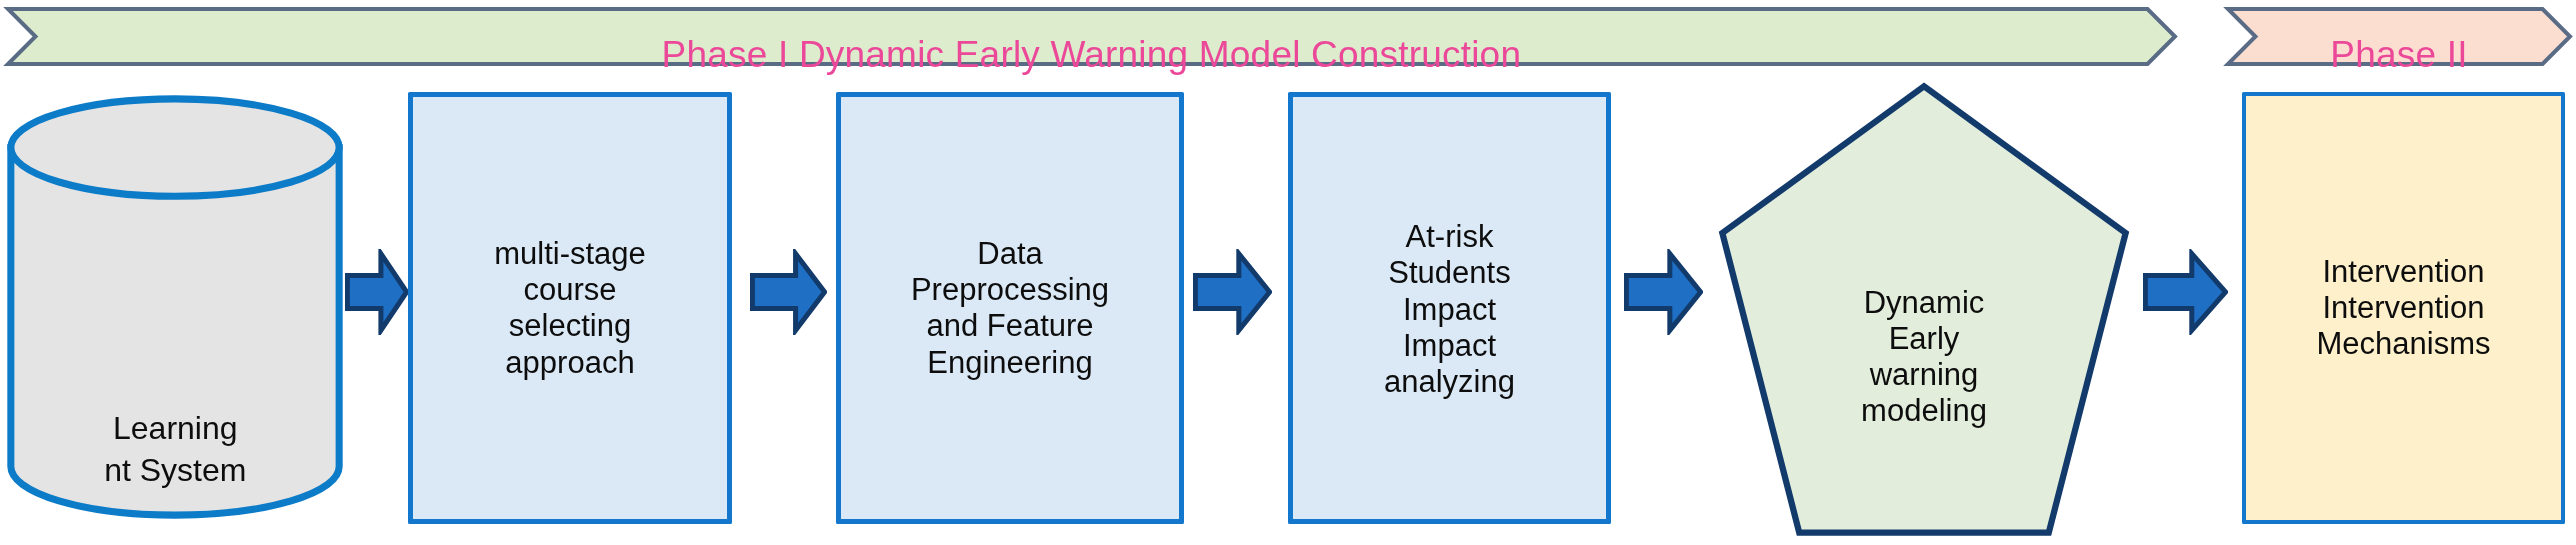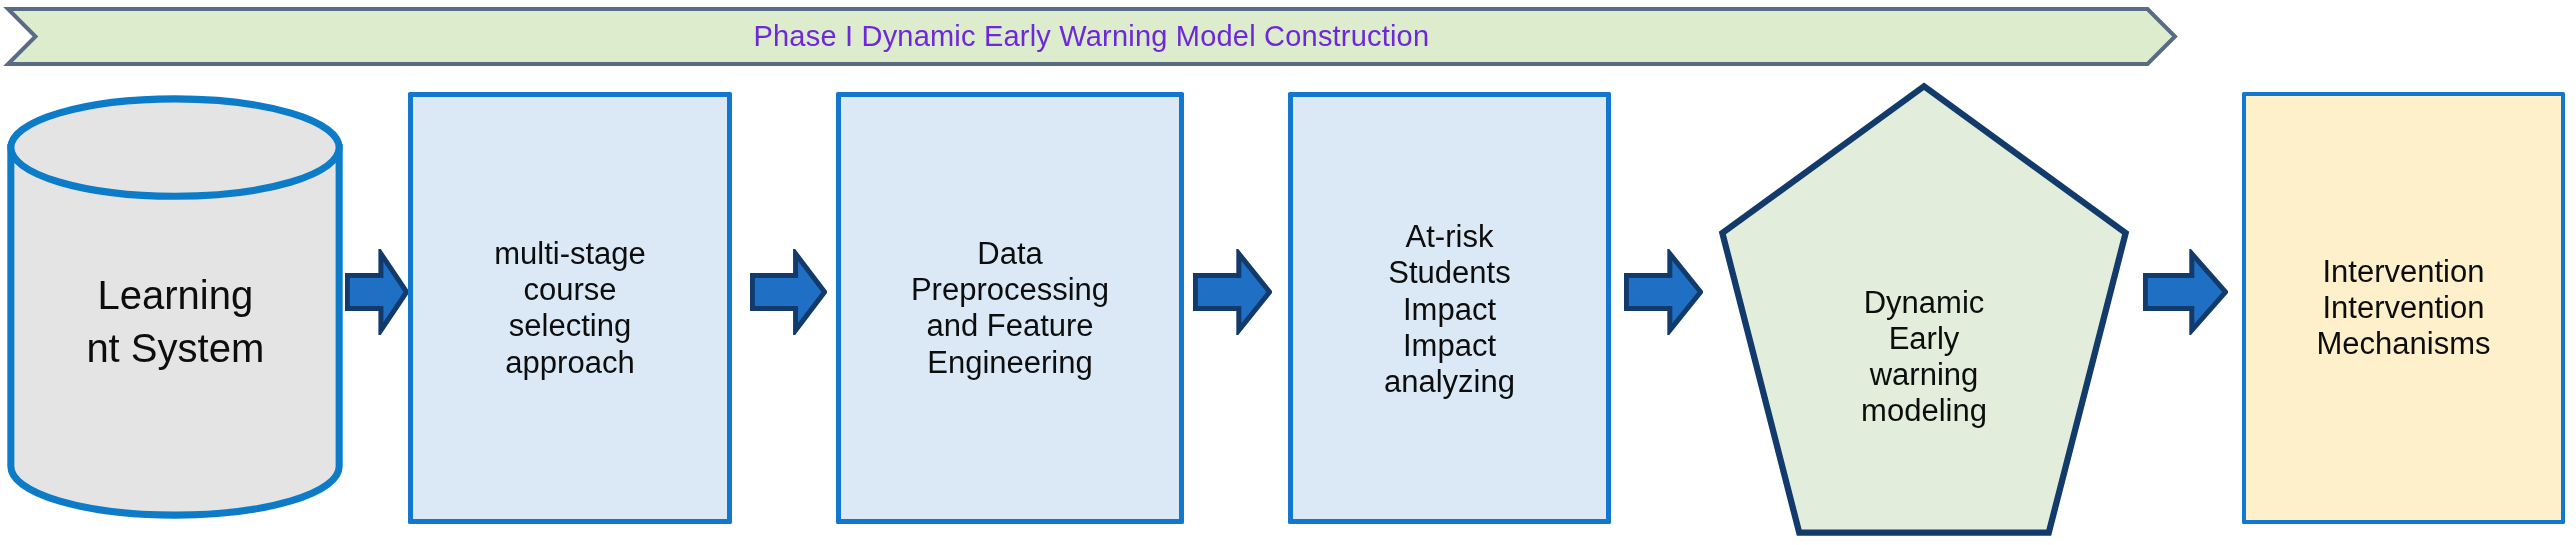--- a/index.html
+++ b/index.html
@@ -34,30 +34,30 @@
     height: 55px;
   }
   .chevron-svg {
     display: block;
     width: 100%;
     height: 100%;
     overflow: visible;
   }
   .chevron-label {
     position: absolute;
-    top: 0;
+    top: 18px;
     left: 0;
     right: 0;
     height: 55px;
     display: flex;
     align-items: center;
     justify-content: center;
-    font-size: 29px;
+    font-size: 37px;
     letter-spacing: 0.2px;
-    color: #6d28d9;
+    color: #ec4899;
     white-space: nowrap;
     pointer-events: none;
   }
   #phase-one-chevron { left: 7.9px; width: 2167px; }
   #phase-two-chevron { left: 2228px; width: 342px; }
 
   
   #flow-row {
     position: absolute;
     left: 0;
@@ -80,21 +80,21 @@
     text-align: center;
     font-size: 31px;
     line-height: 1.17;
     color: #0d0d0d;
     pointer-events: none;
   }
   .node-text span { display: block; white-space: nowrap; }
 
   
   #node-lms { left: 6.3px; top: 15.7px; width: 338px; height: 432px; }
-  #node-lms .node-text { top: 61px; bottom: 31px; font-size: 40px; line-height: 1.32; }
+  #node-lms .node-text { top: 61px; bottom: 31px; font-size: 32px; line-height: 1.32; justify-content: flex-end; }
 
   
   .proc-box {
     background: #dbe9f6;
     border: 5.5px solid #1277cd;
     border-radius: 1.6px;
   }
   #node-course  { left: 408px;  top: 17.3px; width: 324px; height: 432px; }
   #node-prep    { left: 836px; top: 17.3px; width: 348px; height: 432px; }
   #node-atrisk  { left: 1288px; top: 17.3px; width: 323px; height: 432px; }
@@ -132,20 +132,26 @@
 
   <div id="phase-banner">
 
     <div class="chevron-wrap" id="phase-one-chevron">
       <svg class="chevron-svg" viewBox="0 0 2760 70" preserveAspectRatio="none">
         <polygon points="0,0 2725,0 2760,35 2725,70 0,70 35,35" fill="#dceccd" stroke="#5a6b86" stroke-width="4" vector-effect="non-scaling-stroke"></polygon>
       </svg>
       <div class="chevron-label">Phase I Dynamic Early Warning Model Construction</div>
     </div>
 
+    <div class="chevron-wrap" id="phase-two-chevron">
+      <svg class="chevron-svg" viewBox="0 0 436 70" preserveAspectRatio="none">
+        <polygon points="0,0 401,0 436,35 401,70 0,70 35,35" fill="#fbded0" stroke="#5a6b86" stroke-width="4" vector-effect="non-scaling-stroke"></polygon>
+      </svg>
+      <div class="chevron-label">Phase II</div>
+    </div>
 
   </div>
 
   <div id="flow-row">
 
     <div class="node" id="node-lms">
       <svg width="338" height="432" viewBox="0 0 430 550">
         <path d="M6,72 L6,478 A209,62 0 0 0 424,478 L424,72 Z" fill="#e4e4e4" stroke="#0c7bc8" stroke-width="9"></path>
         <ellipse cx="215" cy="72" rx="209" ry="62" fill="#e4e4e4" stroke="#0c7bc8" stroke-width="9"></ellipse>
       </svg>

